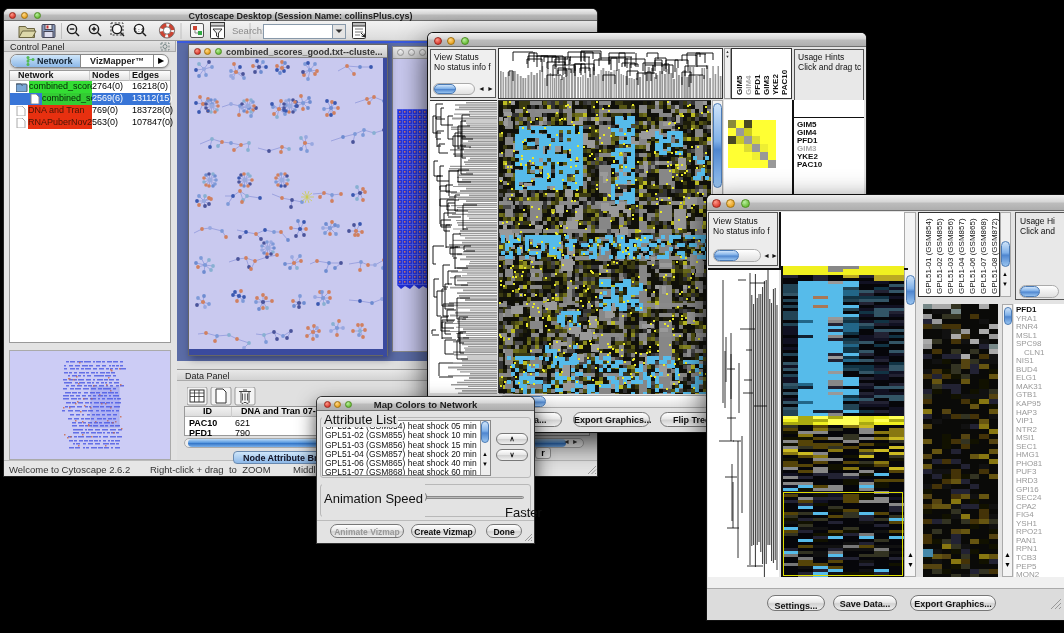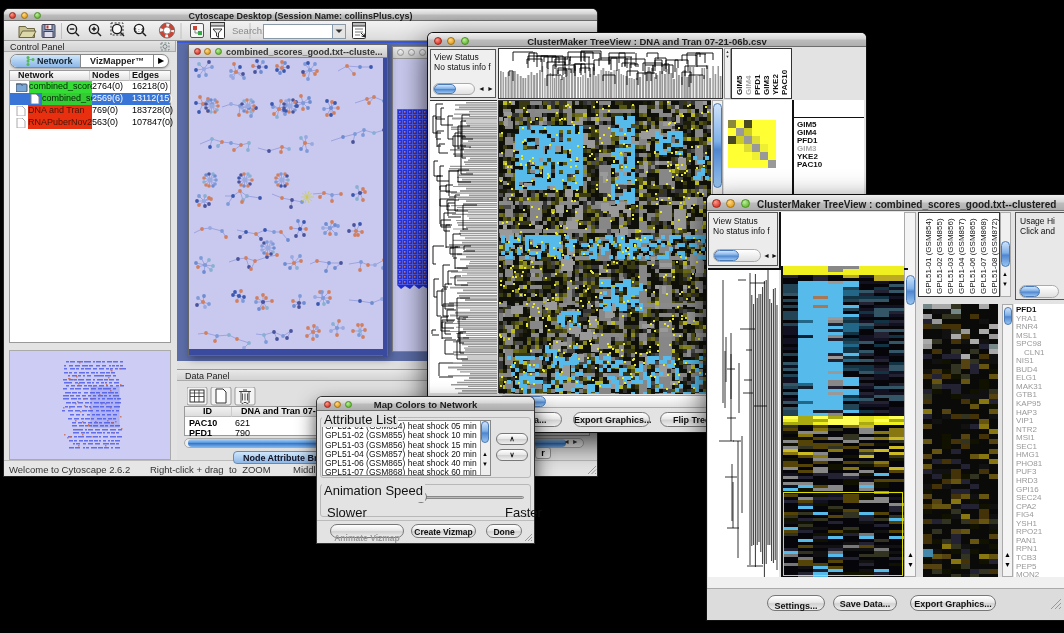--- a/index.html
+++ b/index.html
@@ -591,21 +591,20 @@
       </svg>
     </div>
     <div class="abs" style="left:0;bottom:0;width:100%;height:6px;background:#3a4a9e"></div>
     <div class="abs" style="right:0;top:13px;width:4px;height:299px;background:#3a4a9e"></div>
   </div>
 <div class="abs" style="left:428px;top:33px;width:438px;height:399px;background:#e3e3e3;border-radius:5px 5px 0 0;box-shadow:0 0 0 1px #111,0 10px 30px rgba(0,0,0,.8);z-index:4">
     <div class="tb" style="height:14px"></div>
     <div class="tl r" style="left:6px;top:4px;width:8px;height:8px"></div>
     <div class="tl o" style="left:19px;top:4px;width:8px;height:8px"></div>
     <div class="tl g" style="left:33px;top:4px;width:8px;height:8px"></div>
-    <div class="ttl" style="left:0;right:0;top:2px;text-align:center;font-size:9.5px;padding-top:1px">ClusterMaker TreeView : DNA and Tran 07-21-06b.csv</div>
     <div class="abs" style="left:2px;top:16px;width:66px;height:49px;background:#efefef;border:1px solid #555;font-size:8.5px;color:#111">
       <div style="padding:2px 0 0 3px">View Status</div>
       <div style="padding:0 0 0 3px">No status info f</div>
       <div class="sctrack" style="left:2px;top:33px;width:42px;height:12px"></div>
       <div class="scthumb" style="left:3px;top:34px;width:22px;height:10px"></div>
       <span class="abs" style="left:47px;top:35px;font-size:7px">◄</span>
       <span class="abs" style="left:56px;top:35px;font-size:7px">►</span>
     </div>
     <div class="abs" style="left:70px;top:15px;width:225px;height:51px;background:#fff;border:1px solid #333">
       <svg width="223" height="49" style="position:absolute;left:0;top:0">
@@ -614,20 +613,28 @@
       </svg>
     </div>
     <div class="abs" style="left:296px;top:15px;width:7px;height:51px;background:#f0f0f0;border:1px solid #999;font-size:4px;text-align:center;color:#333;line-height:5px">▲<br>▼</div>
     <div class="abs" style="left:303px;top:15px;width:61px;height:51px;background:#fff;border:1px solid #333">
       <div class="abs" style="left:3px;top:46px;font-size:8px;font-weight:bold;color:#111;transform:rotate(-90deg);transform-origin:0 0;white-space:nowrap">GIM5</div>
       <div class="abs" style="left:12px;top:46px;font-size:8px;font-weight:bold;color:#aaa;transform:rotate(-90deg);transform-origin:0 0;white-space:nowrap">GIM4</div>
       <div class="abs" style="left:21px;top:46px;font-size:8px;font-weight:bold;color:#111;transform:rotate(-90deg);transform-origin:0 0;white-space:nowrap">PFD1</div>
       <div class="abs" style="left:30px;top:46px;font-size:8px;font-weight:bold;color:#111;transform:rotate(-90deg);transform-origin:0 0;white-space:nowrap">GIM3</div>
       <div class="abs" style="left:39px;top:46px;font-size:8px;font-weight:bold;color:#111;transform:rotate(-90deg);transform-origin:0 0;white-space:nowrap">YKE2</div>
       <div class="abs" style="left:48px;top:46px;font-size:8px;font-weight:bold;color:#111;transform:rotate(-90deg);transform-origin:0 0;white-space:nowrap">PAC10</div>
+    </div>
+    <div class="abs" style="left:366px;top:16px;width:70px;height:68px;background:#e8e8e8;border:1px solid #555;font-size:8.5px;color:#111">
+      <div style="padding:2px 0 0 3px">Usage Hints</div>
+      <div style="padding:0 0 0 3px">Click and drag tc</div>
+      <div class="sctrack" style="left:2px;top:53px;width:44px;height:12px"></div>
+      <div class="scthumb" style="left:3px;top:54px;width:28px;height:10px"></div>
+      <span class="abs" style="left:49px;top:55px;font-size:7px">◄</span>
+      <span class="abs" style="left:58px;top:55px;font-size:7px">►</span>
     </div>
     <div class="abs" style="left:2px;top:67px;width:67px;height:293px;background:#fff;border-top:1px solid #333">
       <svg width="67" height="293" style="position:absolute;left:0;top:0">
         <path d="M67 1.0H36v1.4H67zM67 3.2H25v1.6H67zM67 5.6H29v1.7H67zM67 7.8H25v1.4H67zM67 10.0H39v1.6H67zM67 12.5H24v1.3H67zM67 14.7H39v1.4H67zM67 16.6H22v2.0H67zM67 19.5H34v1.0H67zM67 21.5H36v1.2H67zM67 23.6H37v1.1H67zM67 25.5H21v1.7H67zM67 27.8H21v1.3H67zM67 29.7H28v1.4H67zM67 31.8H30v1.6H67zM67 34.3H27v1.9H67zM67 36.6H33v2.0H67zM67 39.5H38v1.6H67zM67 41.5H33v1.2H67zM67 43.3H30v1.6H67zM67 45.7H39v1.6H67zM67 47.9H20v1.8H67zM67 50.2H34v1.2H67zM67 52.2H23v1.7H67zM67 54.5H33v1.5H67zM67 56.7H40v1.2H67zM67 58.6H38v1.3H67zM67 60.3H34v1.8H67zM67 62.8H35v1.3H67zM67 64.8H20v1.3H67zM67 67.0H19v1.5H67zM67 68.9H18v1.7H67zM67 71.2H36v1.1H67zM67 73.3H29v1.7H67zM67 75.7H27v1.3H67zM67 77.8H32v1.8H67zM67 80.1H27v1.7H67zM67 82.6H28v1.9H67zM67 85.1H23v1.0H67zM67 86.7H36v1.7H67zM67 89.1H30v1.8H67zM67 91.5H21v1.2H67zM67 93.5H39v1.5H67zM67 95.6H27v1.4H67zM67 97.5H28v1.4H67zM67 99.3H36v1.7H67zM67 102.0H33v1.6H67zM67 104.1H21v1.2H67zM67 106.0H27v1.1H67zM67 107.9H27v1.6H67zM67 110.2H38v1.5H67zM67 112.7H22v1.2H67zM67 114.4H37v1.2H67zM67 116.4H39v1.9H67zM67 118.9H26v1.2H67zM67 120.9H27v1.7H67zM67 123.2H28v1.7H67zM67 125.4H36v1.6H67zM67 127.5H23v1.0H67zM67 129.1H30v1.8H67zM67 131.8H29v1.5H67zM67 134.0H30v1.3H67zM67 136.3H35v1.5H67zM67 138.7H23v1.4H67zM67 140.8H32v1.7H67zM67 143.0H19v1.9H67zM67 145.5H20v1.9H67zM67 148.3H36v1.1H67zM67 149.9H33v1.7H67zM67 152.6H27v1.6H67zM67 154.9H36v1.8H67zM67 157.6H30v1.6H67zM67 159.9H40v1.2H67zM67 161.7H39v1.6H67zM67 164.0H36v1.9H67zM67 166.3H27v1.8H67zM67 168.5H32v1.3H67zM67 170.6H21v1.1H67zM67 172.3H37v1.2H67zM67 174.2H32v1.1H67zM67 176.1H20v1.4H67zM67 178.4H27v1.8H67zM67 181.0H37v1.7H67zM67 183.4H31v1.5H67zM67 185.8H20v1.8H67zM67 188.6H33v1.6H67zM67 191.2H27v1.8H67zM67 193.9H29v1.8H67zM67 196.4H30v1.3H67zM67 198.1H35v1.9H67zM67 200.9H19v1.8H67zM67 203.5H18v1.8H67zM67 206.2H28v1.2H67zM67 208.4H40v1.4H67zM67 210.8H25v1.9H67zM67 213.6H20v1.9H67zM67 216.1H33v1.1H67zM67 217.9H32v1.1H67zM67 219.8H27v1.8H67zM67 222.0H23v1.1H67zM67 223.6H29v1.6H67zM67 225.8H26v1.0H67zM67 227.3H33v1.9H67zM67 229.9H20v1.2H67zM67 232.0H26v1.1H67zM67 233.7H36v1.4H67zM67 236.0H33v1.6H67zM67 238.1H31v1.6H67zM67 240.1H23v1.4H67zM67 242.3H32v1.9H67zM67 244.9H38v1.2H67zM67 246.6H34v1.1H67zM67 248.3H35v1.4H67zM67 250.3H23v1.6H67zM67 252.7H24v1.7H67zM67 255.4H37v1.0H67zM67 257.4H31v1.2H67zM67 259.1H32v1.4H67zM67 261.3H23v1.8H67zM67 263.8H32v1.2H67zM67 265.5H18v1.9H67zM67 268.0H27v1.3H67zM67 270.2H30v1.4H67zM67 272.1H40v1.5H67zM67 274.0H18v1.6H67zM67 276.1H39v1.9H67zM67 278.7H34v1.3H67zM67 280.8H27v1.4H67zM67 283.0H21v1.5H67zM67 285.0H38v1.1H67zM67 287.1H25v1.2H67zM67 289.0H32v1.8H67zM67 291.6H28v1.3H67z" fill="#9a9a9a"></path>
         <path d="M10 65v24 M10 65h4 M10 90h10 M4 178v18 M4 178h5 M4 196h3 M6 3v15 M6 3h7 M6 18h9 M28 69v12 M28 69h11 M28 81h13 M25 32v24 M25 32h7 M25 55h8 M19 70v25 M19 70h10 M19 96h8 M18 15v23 M18 15h5 M18 38h5 M27 239v19 M27 239h4 M27 258h11 M2 229v4 M2 229h4 M2 234h7 M31 48v25 M31 48h3 M31 73h12 M25 175v9 M25 175h6 M25 184h13 M12 221v17 M12 221h4 M12 237h10 M4 60v15 M4 60h4 M4 75h7 M30 231v21 M30 231h6 M30 252h4 M17 99v10 M17 99h12 M17 109h11 M10 98v25 M10 98h14 M10 124h12 M25 146v22 M25 146h5 M25 167h13 M3 145v18 M3 145h11 M3 163h3 M13 203v12 M13 203h11 M13 215h6 M9 262v13 M9 262h14 M9 276h14 M7 75v5 M7 75h6 M7 80h12 M15 239v14 M15 239h11 M15 253h9 M18 170v13 M18 170h10 M18 183h4 M23 35v10 M23 35h12 M23 45h13 M15 222v11 M15 222h8 M15 233h6 M32 36v21 M32 36h4 M32 57h4 M16 84v7 M16 84h7 M16 91h11 M16 124v23 M16 124h4 M16 146h12 M12 188v17 M12 188h5 M12 205h12 M7 190v25 M7 190h7 M7 215h4 M12 219v8 M12 219h13 M12 227h12 M20 147v6 M20 147h4 M20 153h12 M6 16v21 M6 16h5 M6 38h5 M15 183v25 M15 183h4 M15 208h9 M31 20v26 M31 20h5 M31 46h10 M28 25v23 M28 25h12 M28 47h4 M32 14v24 M32 14h8 M32 38h11 M18 102v13 M18 102h7 M18 116h13 M11 119v7 M11 119h10 M11 126h10 M23 133v23 M23 133h8 M23 157h4 M14 112v18 M14 112h12 M14 130h6 M34 145v4 M34 145h7 M34 150h11 M17 209v12 M17 209h9 M17 220h7 M11 7v17 M11 7h3 M11 24h12 M11 216v14 M11 216h7 M11 230h9 M9 43v9 M9 43h6 M9 52h9 M27 197v21 M27 197h13 M27 218h9 M33 104v25 M33 104h14 M33 128h5 M10 85v20 M10 85h7 M10 105h10 M25 94v16 M25 94h5 M25 110h13 M29 216v25 M29 216h9 M29 242h5 M3 15v17 M3 15h3 M3 32h8 M13 164v22 M13 164h7 M13 186h5 M28 232v5 M28 232h5 M28 237h11 M7 30v16 M7 30h7 M7 45h4" stroke="#000" stroke-width="0.9" fill="none"></path>
       </svg>
     </div>
     <div class="abs" style="left:70px;top:67px;width:213px;height:293px;border-top:1px solid #333;border-left:1px solid #333;background:#10100a">
       <svg width="212" height="293" style="position:absolute;left:0;top:0">
         <rect width="212" height="293" fill="#10100a"></rect>
@@ -717,40 +724,39 @@
     <div class="lbl" style="left:5px;top:15px;background:#e3e3e3;padding:0 2px;z-index:2">Attribute List</div>
     <div class="etch" style="left:3px;top:20px;width:211px;height:61px"></div>
     <div class="abs" style="left:5px;top:23px;width:169px;height:56px;background:#fff;border:1px solid #888;font-size:8.5px;color:#111;overflow:hidden;line-height:9.3px;padding:1px 0 0 2px;white-space:nowrap">GPL51-01 (GSM854) heat shock 05 min<br>GPL51-02 (GSM855) heat shock 10 min<br>GPL51-03 (GSM856) heat shock 15 min<br>GPL51-04 (GSM857) heat shock 20 min<br>GPL51-06 (GSM865) heat shock 40 min<br>GPL51-07 (GSM868) heat shock 60 min</div>
     <div class="abs" style="left:163px;top:24px;width:10px;height:54px;background:#eee;border-left:1px solid #999">
       <div class="scthumb" style="left:0px;top:0px;width:8px;height:22px"></div>
       <div class="abs" style="left:1px;top:30px;font-size:6px">▲</div>
       <div class="abs" style="left:1px;top:40px;font-size:6px">▼</div>
     </div>
     <div class="aqbtn" style="left:179px;top:36px;width:32px;height:12px;font-size:7px;padding-top:1px">∧</div>
     <div class="aqbtn" style="left:179px;top:52px;width:32px;height:12px;font-size:7px;padding-top:1px">∨</div>
-    <div class="lbl" style="left:5px;top:82px;background:#e3e3e3;padding:4px 2px;z-index:2">Animation Speed</div>
+    <div class="lbl" style="left:5px;top:82px;background:#e3e3e3;padding:12px 2px;z-index:2">Animation Speed</div>
     <div class="etch" style="left:3px;top:87px;width:211px;height:33px"></div>
     <div class="abs" style="left:17px;top:99px;width:190px;height:3px;background:linear-gradient(#999,#ddd);border:1px solid #888;border-radius:2px"></div>
     <div class="abs" style="left:98px;top:94px;width:12px;height:12px;background:linear-gradient(#fdfdfd,#ccc);border:1px solid #777;border-radius:50%"></div>
     <div class="lbl" style="left:10px;top:108px">Slower</div>
     <div class="lbl" style="left:188px;top:108px">Faster</div>
     <div class="abs" style="left:0;top:123px;width:100%;height:1px;background:#bbb"></div>
-    <div class="aqbtn" style="left:13px;top:127px;width:74px;height:14px;font-size:8.5px;padding-top:8px;color:#999">Animate Vizmap</div>
+    <div class="aqbtn" style="left:13px;top:127px;width:74px;height:14px;font-size:8.5px;padding-top:2px;color:#999">Animate Vizmap</div>
     <div class="aqbtn" style="left:94px;top:127px;width:65px;height:14px;font-size:8.5px;padding-top:2px">Create Vizmap</div>
     <div class="aqbtn" style="left:169px;top:127px;width:36px;height:14px;font-size:8.5px;padding-top:2px">Done</div>
     <svg class="abs" style="left:207px;top:136px" width="9" height="9">
       <path d="M8 1 L1 8 M8 4 L4 8 M8 7 L7 8" stroke="#999"></path>
     </svg>
   </div>
 <div class="abs" style="left:707px;top:195px;width:357px;height:425px;background:#e3e3e3;border-radius:5px 0 0 0;box-shadow:0 0 0 1px #111,0 10px 30px rgba(0,0,0,.8);z-index:5;overflow:hidden">
     <div class="tb" style="height:16px;border-radius:5px 0 0 0"></div>
     <div class="tl r" style="left:5px;top:4px;width:9px;height:9px"></div>
     <div class="tl o" style="left:19px;top:4px;width:9px;height:9px"></div>
     <div class="tl g" style="left:34px;top:4px;width:9px;height:9px"></div>
-    <div class="ttl" style="left:50px;top:4px;font-size:10px">ClusterMaker TreeView : combined_scores_good.txt--clustered</div>
     <div class="abs" style="left:1px;top:17px;width:70px;height:54px;background:#ececec;border:1px solid #555;font-size:8.5px;color:#111">
       <div style="padding:3px 0 0 4px">View Status</div>
       <div style="padding:0 0 0 4px">No status info f</div>
       <div class="sctrack" style="left:4px;top:36px;width:48px;height:13px"></div>
       <div class="scthumb" style="left:5px;top:37px;width:25px;height:11px"></div>
       <span class="abs" style="left:54px;top:39px;font-size:7px">◄</span>
       <span class="abs" style="left:62px;top:39px;font-size:7px">►</span>
     </div>
     <div class="abs" style="left:72px;top:17px;width:125px;height:56px;background:#fff;border-left:2px solid #111"></div>
     <div class="abs" style="left:197px;top:17px;width:12px;height:365px;background:#f4f4f4;border:1px solid #aaa">

